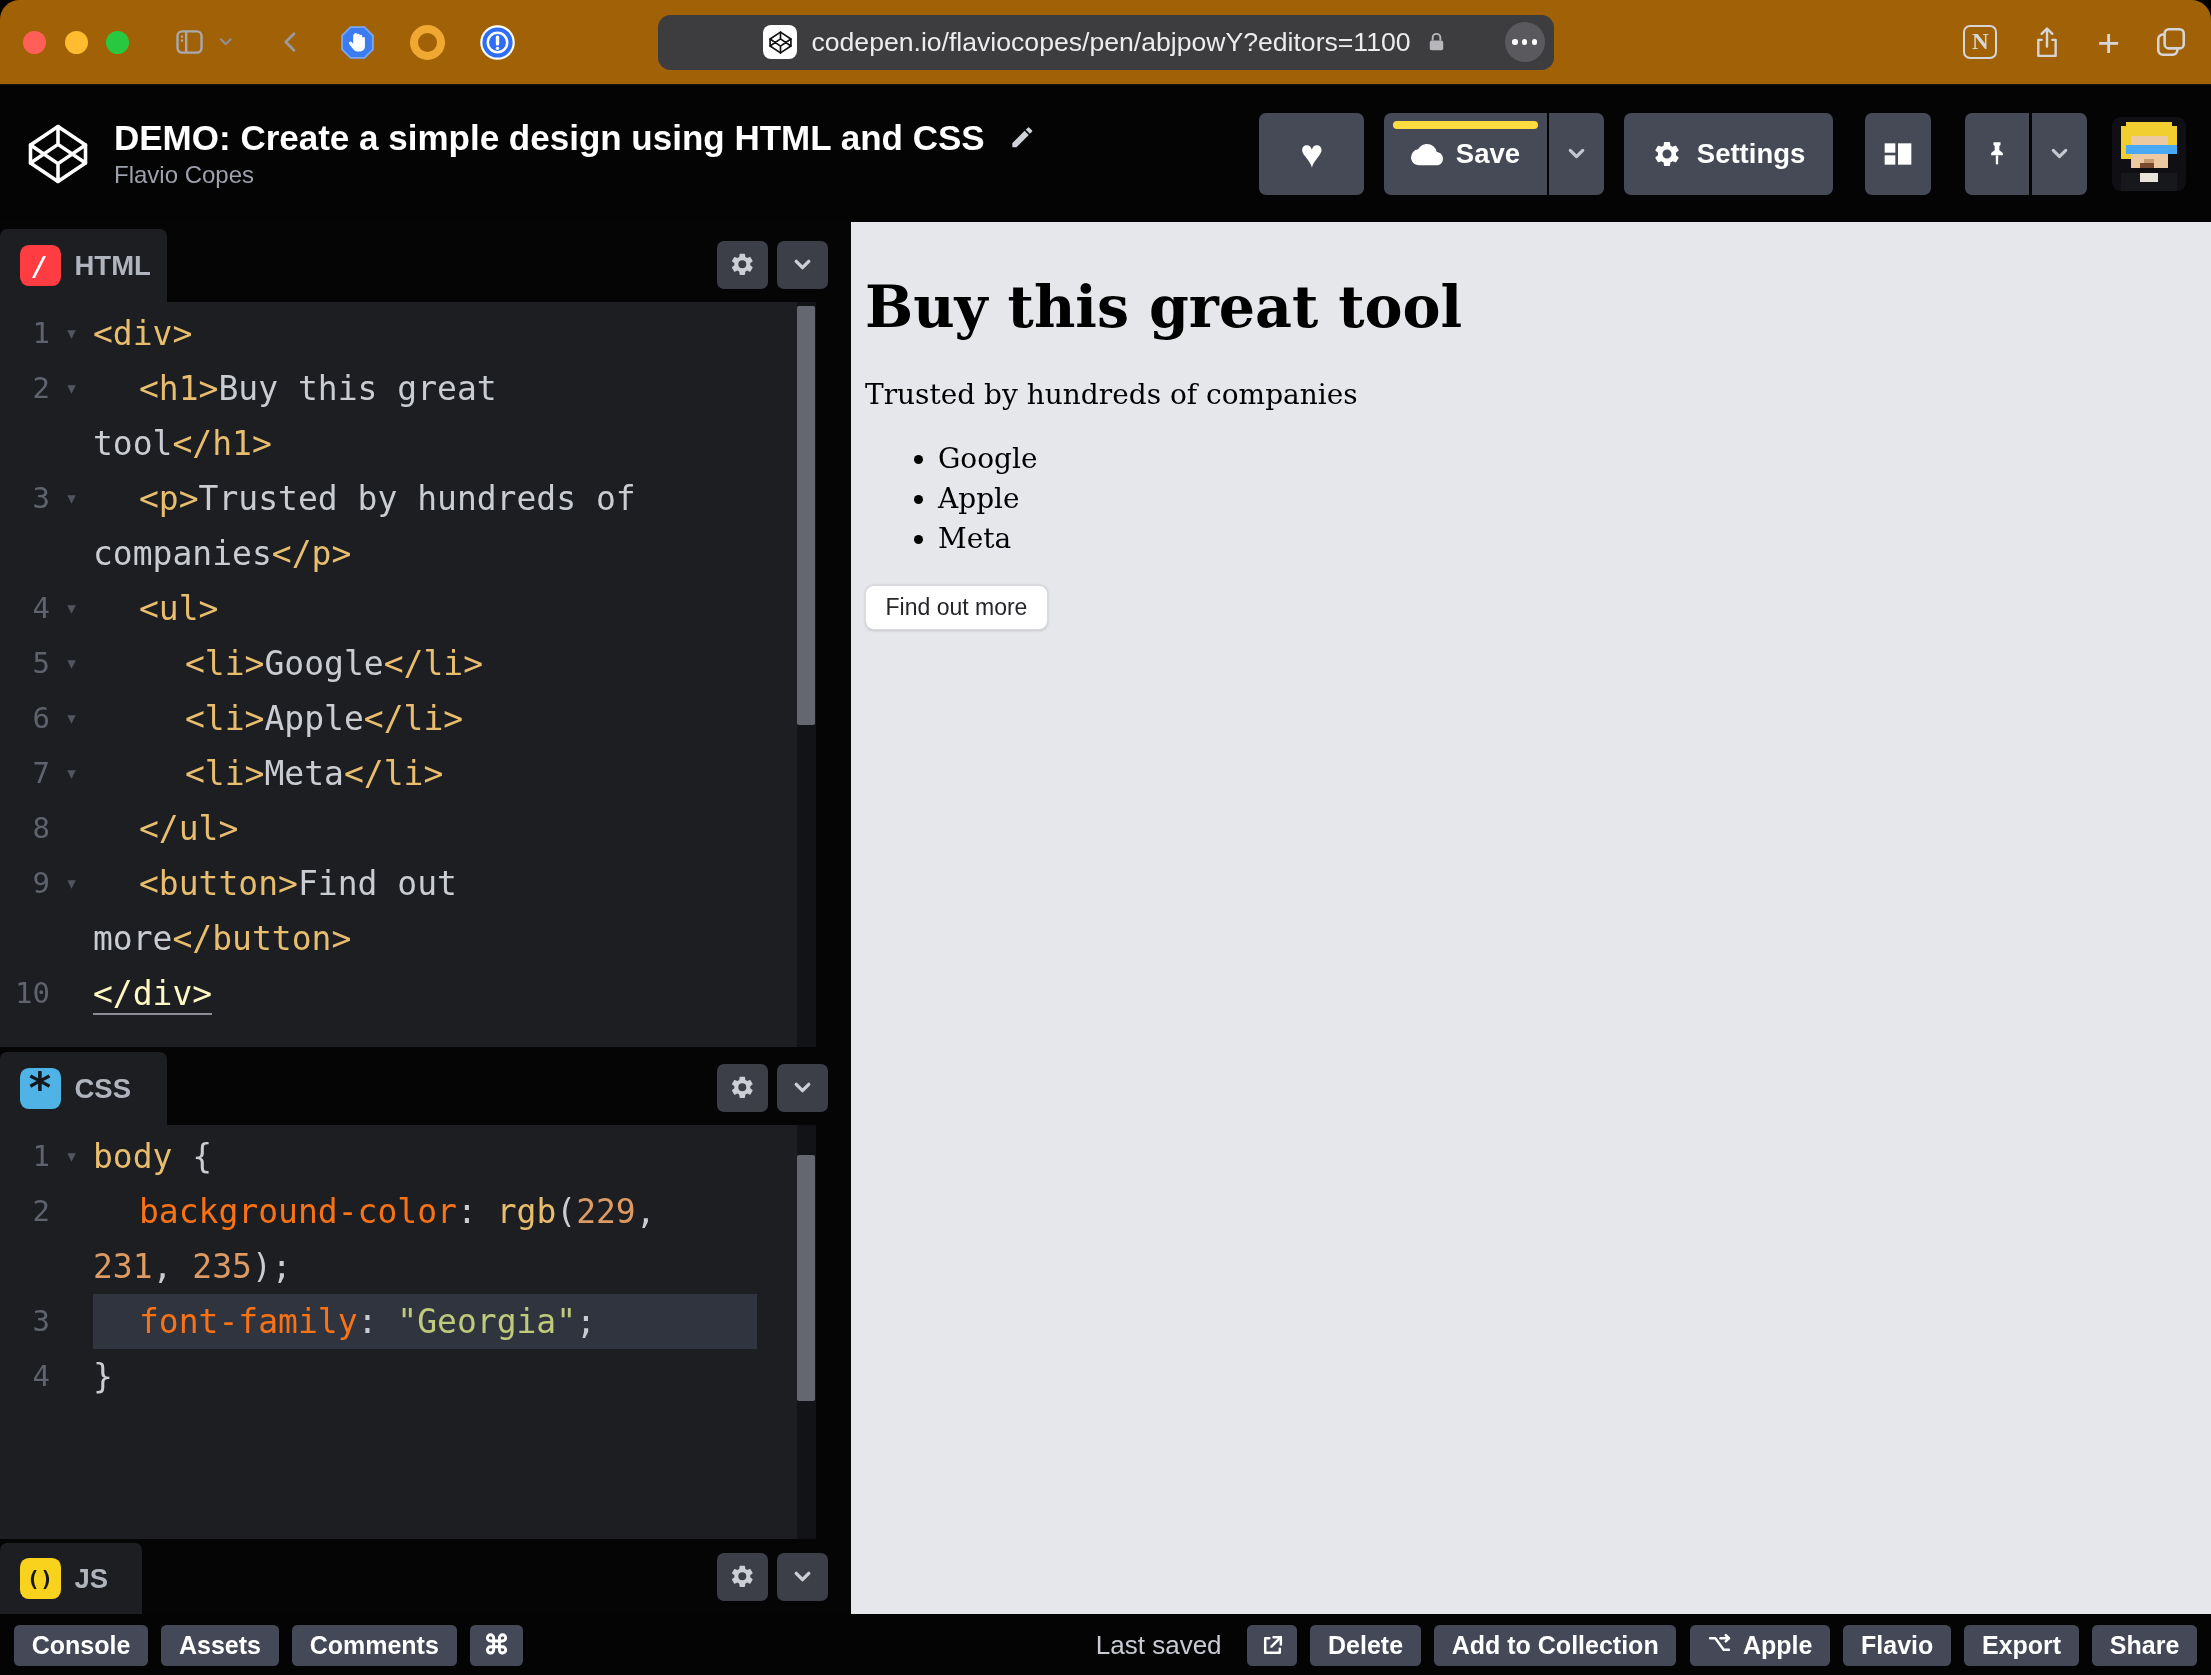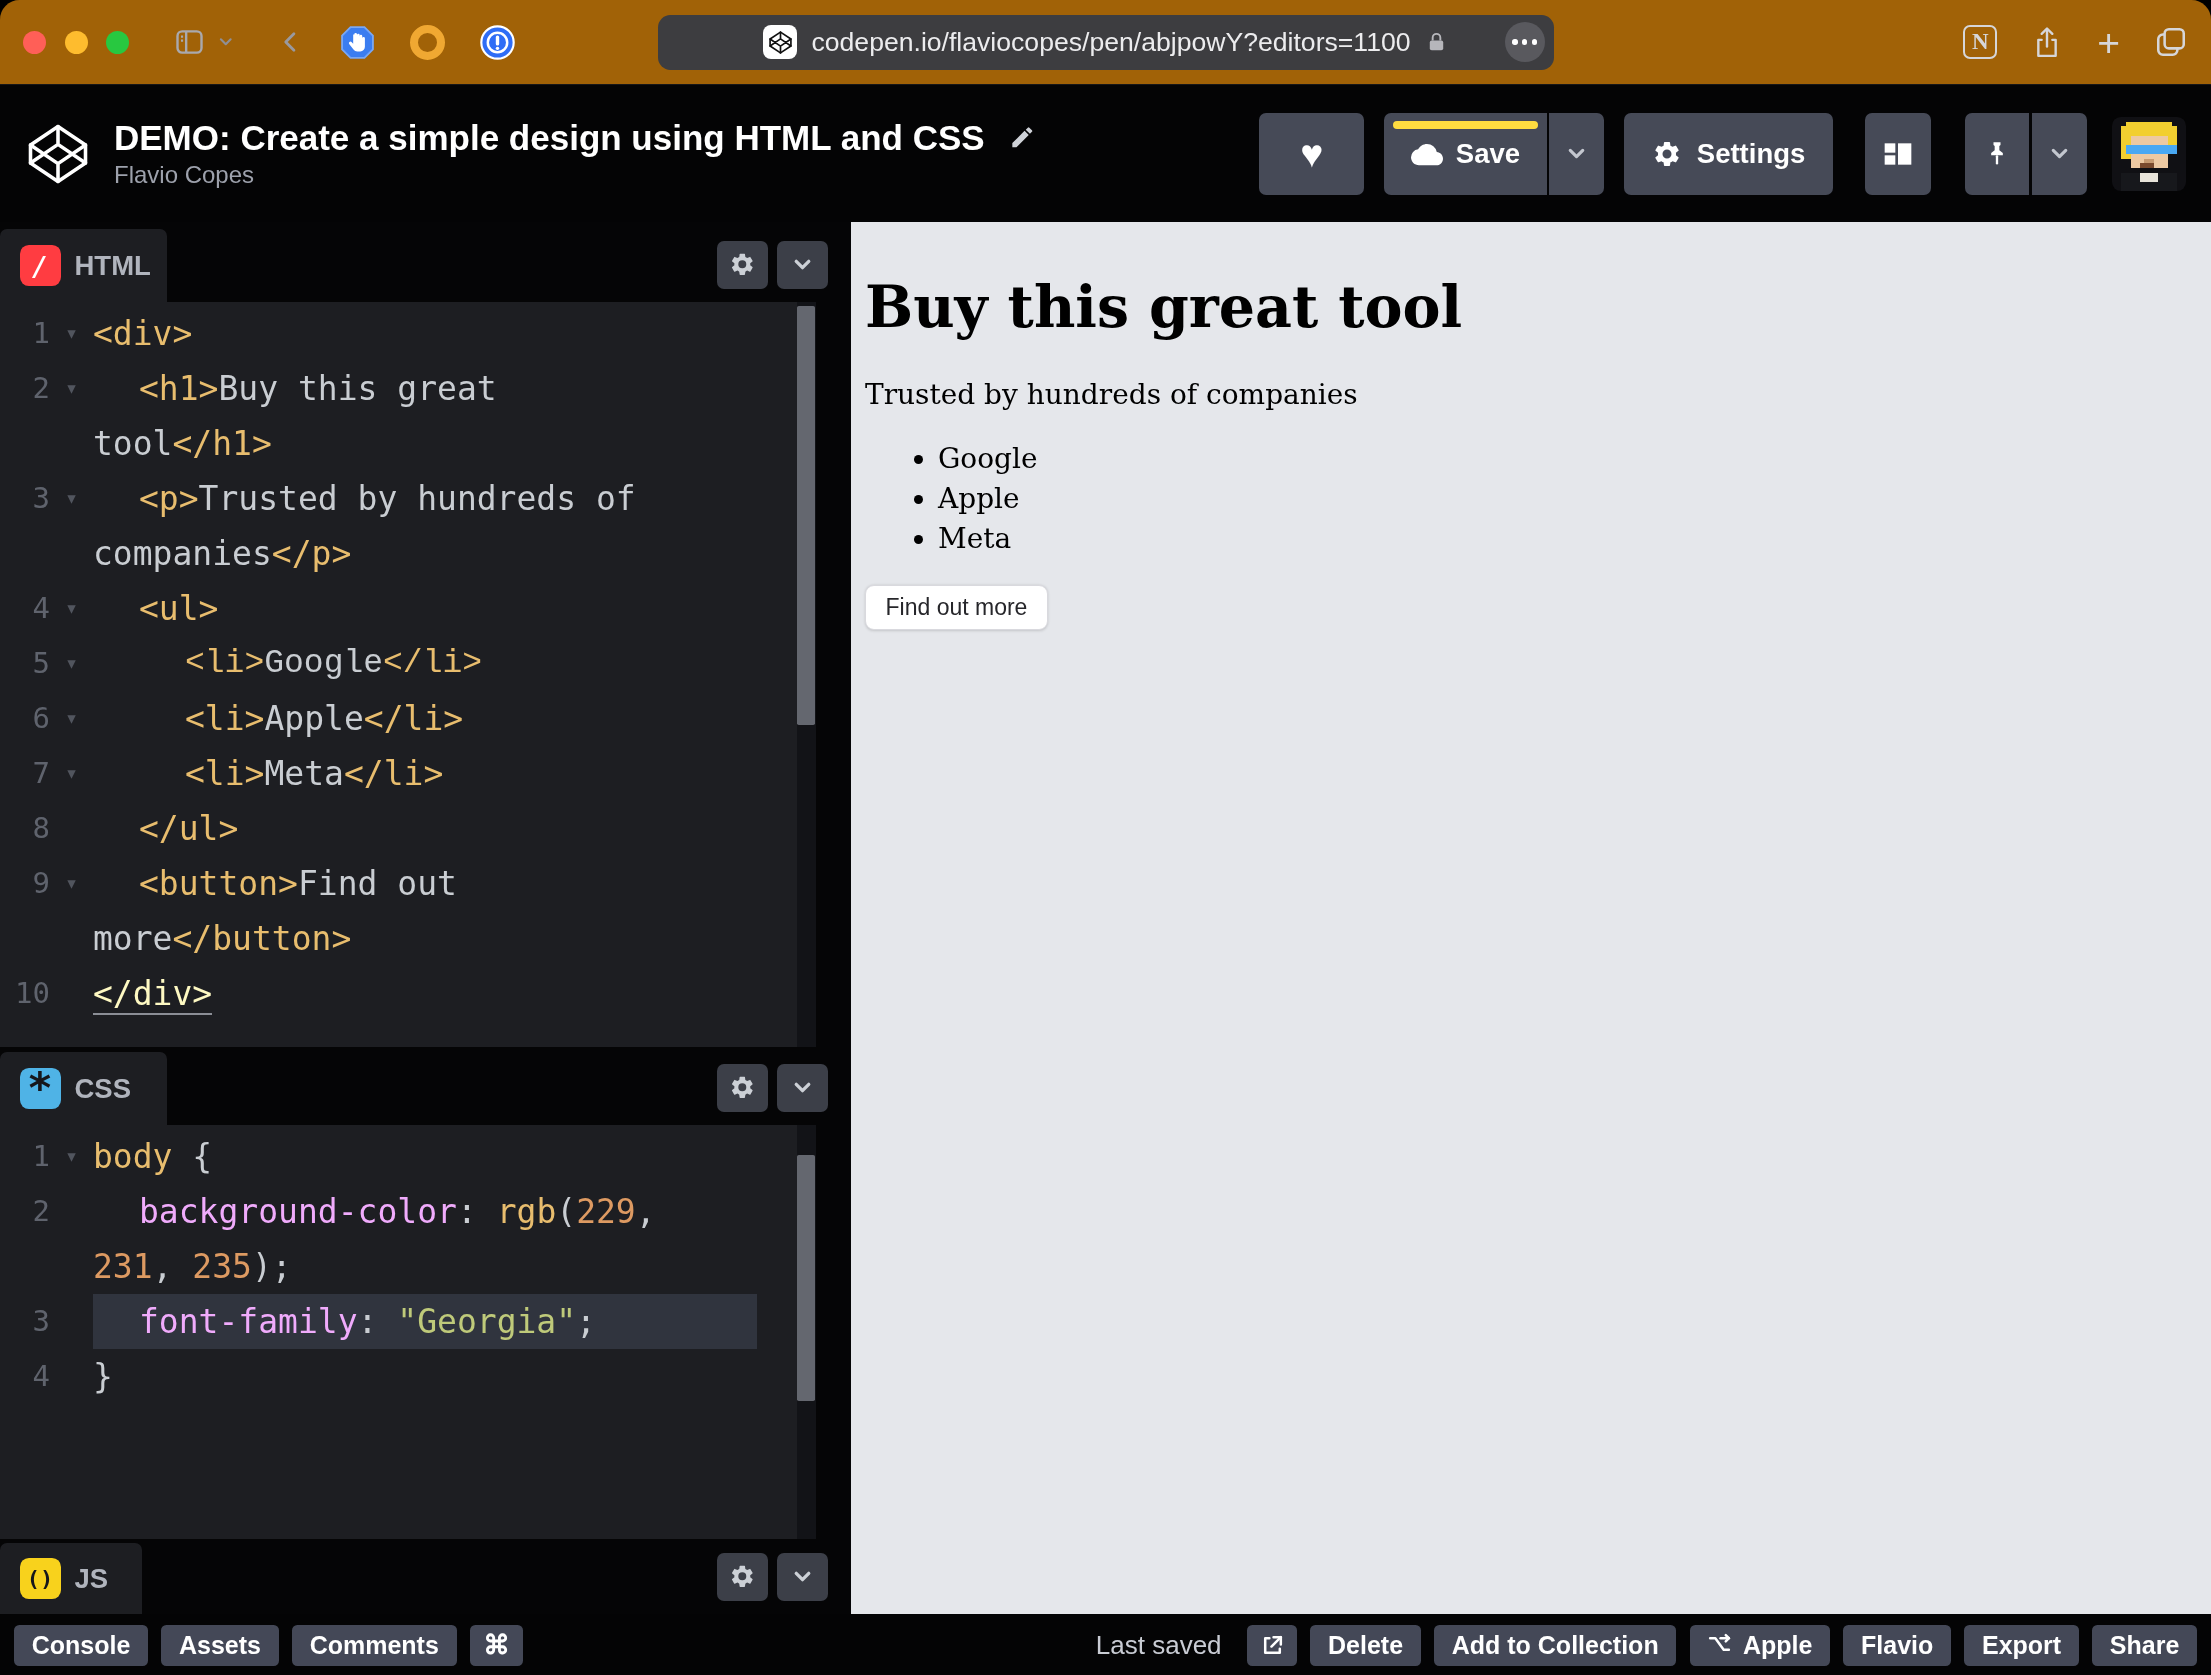--- a/index.html
+++ b/index.html
@@ -84,21 +84,21 @@
   .thumb-html { top:3.5px; height:419px; } .thumb-css { top:30px; height:246px; }
 
   .crow { display:flex; height:55px; }
   .ln { flex:0 0 50px; text-align:right; font:29px/55px "DejaVu Sans Mono", monospace; color:#5f636d; }
   .fold { flex:0 0 43px; display:flex; align-items:center; justify-content:center; color:#51555e; font-size:17px; }
   .cline { font:33px/55px "DejaVu Sans Mono", monospace; white-space:pre; }
   .crow.hl .cline { background:#30343e; flex:1; margin-right:59px; }
   .sg-tag,.sg-sel,.sg-fn { color:#e8bd6e; }
   .sg-tagu { color:#fef9c3; border-bottom:2.7px solid #8b8e96; }
   .sg-txt,.sg-pun { color:#c9cdd2; }
-  .sg-prop { color:#f0abfc; }
+  .sg-prop { color:#f97316; }
   .sg-num { color:#dd9a62; }
   .sg-str { color:#bfca7a; }
 
   
   .preview { flex:1; background:var(--preview-bg); color:#000; padding:14px;
              font-family:"DejaVu Serif", serif; overflow:hidden; }
   .pv-h1 { font-size:57px; font-weight:700; margin:38px 0; line-height:1.15; }
   .pv-p { font-size:28px; margin:28px 0; }
   .pv-ul { margin:28px 0 0 0; padding-left:73px; font-size:28px; }
   .pv-ul li { line-height:40px; }
@@ -350,21 +350,21 @@
             <span class="cline" style="padding-left: 0px;"><span class="sg-txt">companies</span><span class="sg-tag">&lt;/p&gt;</span></span>
           </div>
           <div class="crow">
             <span class="ln">4</span>
             <span class="fold">▾</span>
             <span class="cline" style="padding-left: 46px;"><span class="sg-tag">&lt;ul&gt;</span></span>
           </div>
           <div class="crow">
             <span class="ln">5</span>
             <span class="fold">▾</span>
-            <span class="cline" style="padding-left: 92px; font-family: Liberation Mono, monospace;"><span class="sg-tag">&lt;li&gt;</span><span class="sg-txt">Google</span><span class="sg-tag">&lt;/li&gt;</span></span>
+            <span class="cline" style="padding-left: 92px;"><span class="sg-tag">&lt;li&gt;</span><span class="sg-txt">Google</span><span class="sg-tag">&lt;/li&gt;</span></span>
           </div>
           <div class="crow">
             <span class="ln">6</span>
             <span class="fold">▾</span>
             <span class="cline" style="padding-left: 92px;"><span class="sg-tag">&lt;li&gt;</span><span class="sg-txt">Apple</span><span class="sg-tag">&lt;/li&gt;</span></span>
           </div>
           <div class="crow">
             <span class="ln">7</span>
             <span class="fold">▾</span>
             <span class="cline" style="padding-left: 92px;"><span class="sg-tag">&lt;li&gt;</span><span class="sg-txt">Meta</span><span class="sg-tag">&lt;/li&gt;</span></span>

